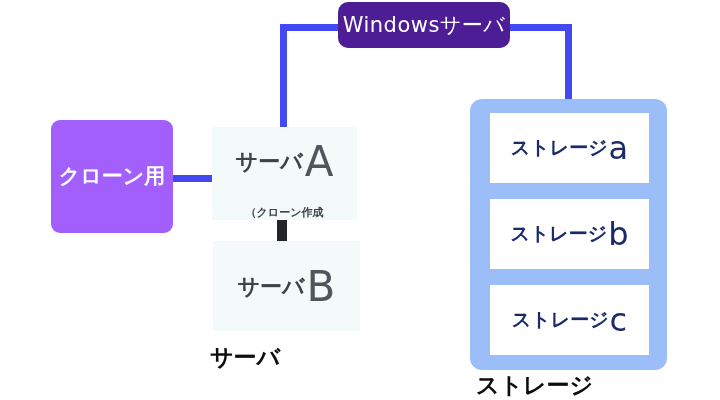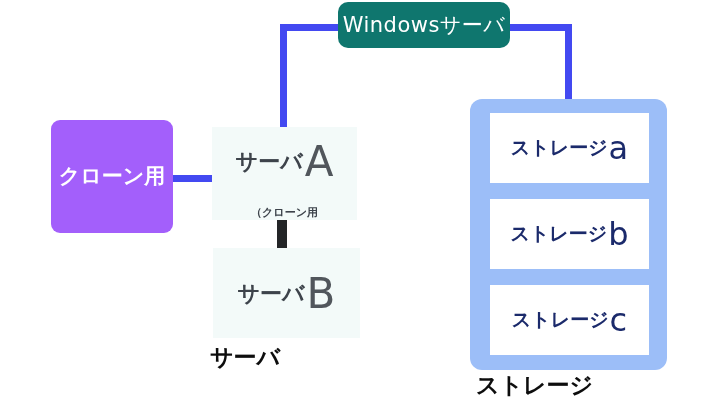--- a/index.html
+++ b/index.html
@@ -22,42 +22,42 @@
   .line-right-vert { left: 565px; top: 24px;  width: 7px;   height: 77px; }
   .line-nas        { left: 170px; top: 175px; width: 58px;  height: 7px; }
   .dark-bar {
     position: absolute; left: 277px; top: 218px;
     width: 10px; height: 33px; background: #232527; z-index: 1;
   }
   
   .windows-box {
     position: absolute; left: 338px; top: 2px;
     width: 172px; height: 46px;
-    background: #0f766e; border-radius: 10px;
+    background: #4c1d95; border-radius: 10px;
     color: #ffffff; font-size: 21px; font-weight: 500;
     display: flex; align-items: center; justify-content: center;
     z-index: 2; letter-spacing: 0.5px;
   }
   
   .nas-box {
     position: absolute; left: 51px; top: 120px;
     width: 122px; height: 113px;
     background: #a35ffb; border-radius: 9px;
     color: #ffffff; font-size: 21px; font-weight: bold;
     display: flex; flex-direction: row; align-items: center; justify-content: center;
     line-height: 1.25; z-index: 2; text-align: center;
   }
   
   .server-box {
     position: absolute; background: #f3faf9; z-index: 2;
     display: flex; flex-direction: column; align-items: center; justify-content: center;
     text-align: center;
   }
   .server-a { left: 212px; top: 127px; width: 145px; height: 93px; justify-content: space-between; padding-top: 10px; box-sizing: border-box; }
-  .server-b { left: 213px; top: 248px; width: 147px; height: 90px; }
+  .server-b { left: 213px; top: 241px; width: 147px; height: 90px; }
   .server-title { white-space: nowrap; }
   .server-title .jp {
     font-size: 22px; font-weight: bold; color: #3d434b; vertical-align: middle;
   }
   .server-title .letter {
     font-size: 42px; font-weight: 400; color: #51565c; vertical-align: middle; margin-left: 2px;
   }
   .server-note {
     font-size: 11px; font-weight: bold; color: #3d434b;
     line-height: 1.3; margin-top: -2px; white-space: nowrap;
@@ -108,21 +108,21 @@
 
   <div class="nas-box">
     <span>クローン用</span>
   </div>
 
   <div class="server-box server-a">
     <div class="server-title">
       <span class="jp">サーバ</span><span class="letter">A</span>
     </div>
     <div class="server-note">
-      <div>（クローン用</div>
+      <div>（クローン作成</div>
     </div>
   </div>
 
   <div class="server-box server-b">
     <div class="server-title">
       <span class="jp">サーバ</span><span class="letter">B</span>
     </div>
   </div>
 
   <div class="group-label server-group-label">サーバ</div>

